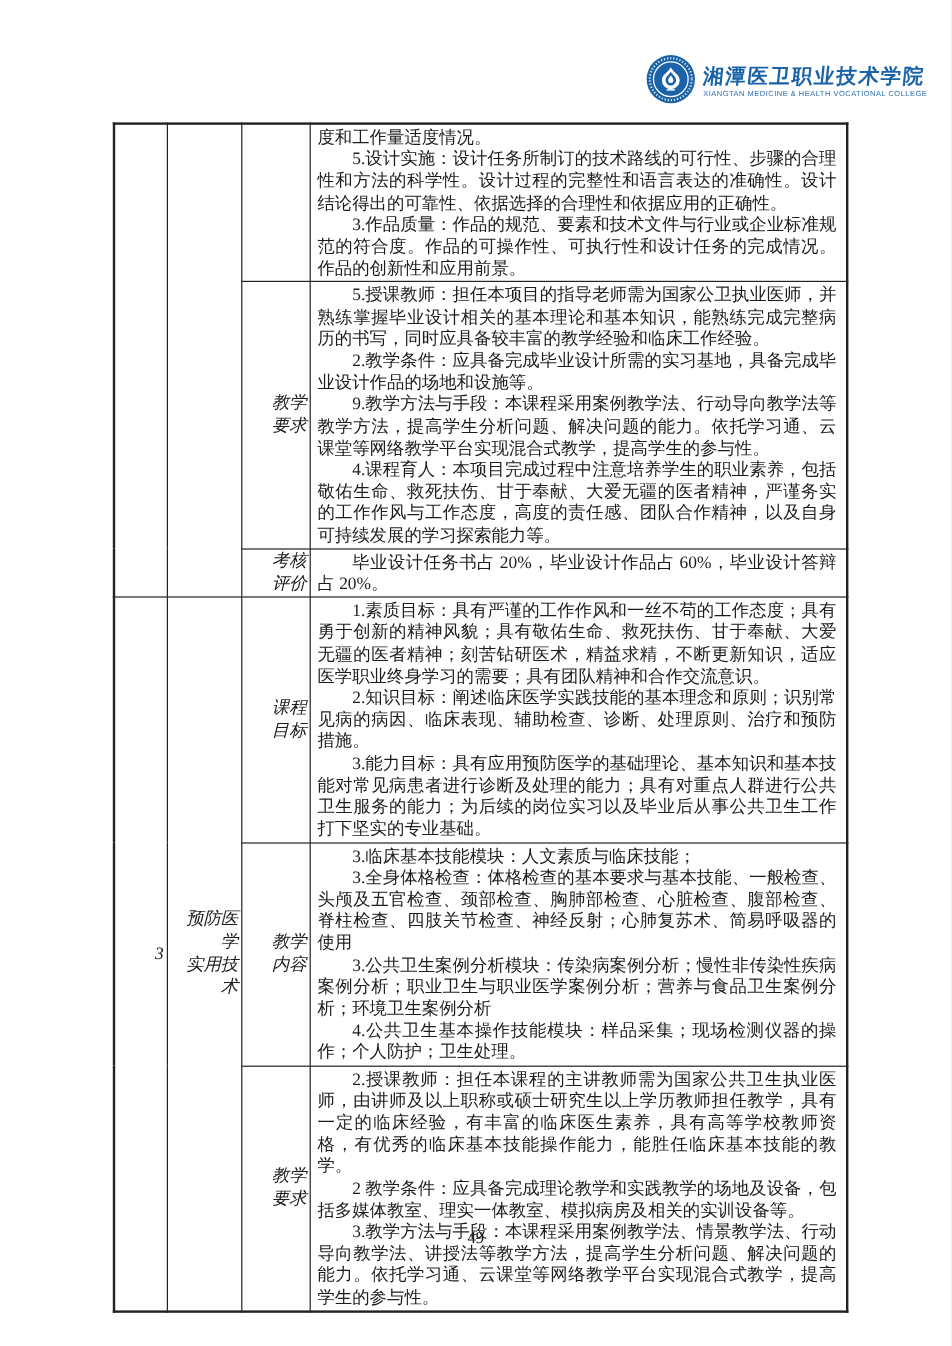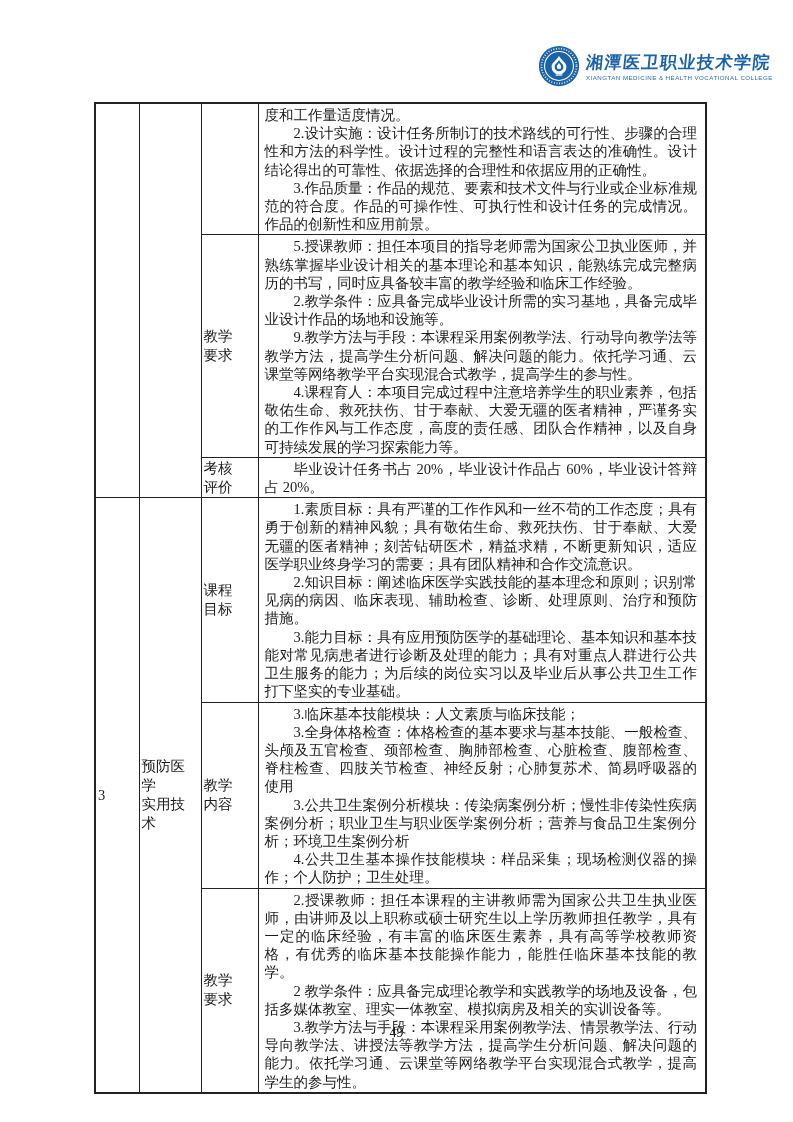--- a/index.html
+++ b/index.html
@@ -35,24 +35,25 @@
     width:611px;
     border-collapse:collapse;table-layout:fixed;
     border:2px solid #222;
     font-size:14.5px;line-height:18.2px;
   }
   .doc-table td{
     border:1px solid #222;
     overflow:hidden;
   }
   td.c-seq,td.c-name,td.c-label{
-    text-align:left;vertical-align:middle;
+    text-align:right;vertical-align:middle;
     white-space:pre-line;
     padding:0 2px;
     line-height:19px;
+    font-style:italic;
   }
   td.c-content{
     vertical-align:top;
     padding:2px 8px 1px 6px;
     text-align:justify;
   }
   td.c-content p{margin:0;text-indent:2em;}
   td.c-content p.flush{text-indent:0;}
   tr.h-a{height:131px;}
   tr.h-b{height:219px;}
@@ -97,21 +98,21 @@
         <col style="width:448px">
     </colgroup>
     <tbody>
 
       <tr class="h-a">
         <td class="c-seq" rowspan="3"></td>
         <td class="c-name" rowspan="3"></td>
         <td class="c-label"></td>
         <td class="c-content">
           <p class="flush">度和工作量适度情况。</p>
-          <p>2.设计实施：设计任务所制订的技术路线的可行性、步骤的合理性和方法的科学性。设计过程的完整性和语言表达的准确性。设计结论得出的可靠性、依据选择的合理性和依据应用的正确性。</p>
+          <p>5.设计实施：设计任务所制订的技术路线的可行性、步骤的合理性和方法的科学性。设计过程的完整性和语言表达的准确性。设计结论得出的可靠性、依据选择的合理性和依据应用的正确性。</p>
           <p>3.作品质量：作品的规范、要素和技术文件与行业或企业标准规范的符合度。作品的可操作性、可执行性和设计任务的完成情况。作品的创新性和应用前景。</p>
         </td>
       </tr>
       <tr class="h-b">
         <td class="c-label">教学
 要求</td>
         <td class="c-content">
           <p>5.授课教师：担任本项目的指导老师需为国家公卫执业医师，并熟练掌握毕业设计相关的基本理论和基本知识，能熟练完成完整病历的书写，同时应具备较丰富的教学经验和临床工作经验。</p>
           <p>2.教学条件：应具备完成毕业设计所需的实习基地，具备完成毕业设计作品的场地和设施等。</p>
           <p>9.教学方法与手段：本课程采用案例教学法、行动导向教学法等教学方法，提高学生分析问题、解决问题的能力。依托学习通、云课堂等网络教学平台实现混合式教学，提高学生的参与性。</p>

